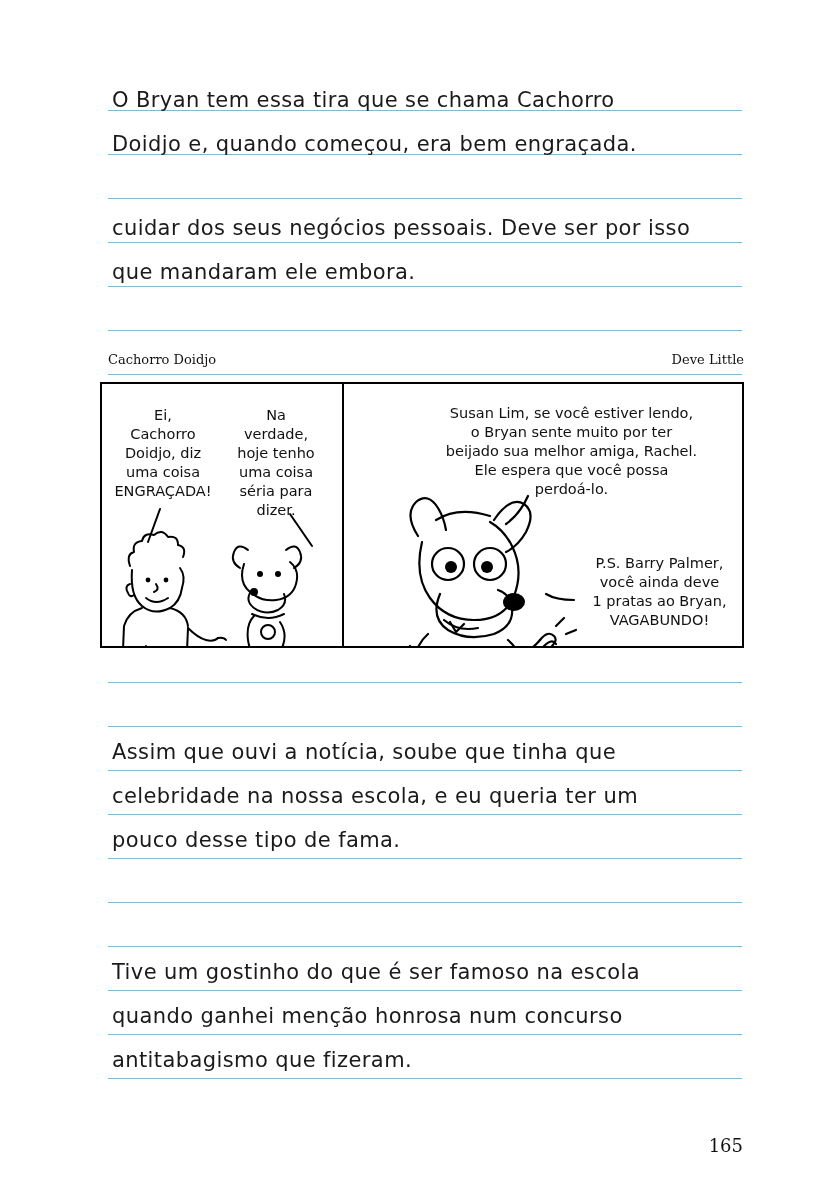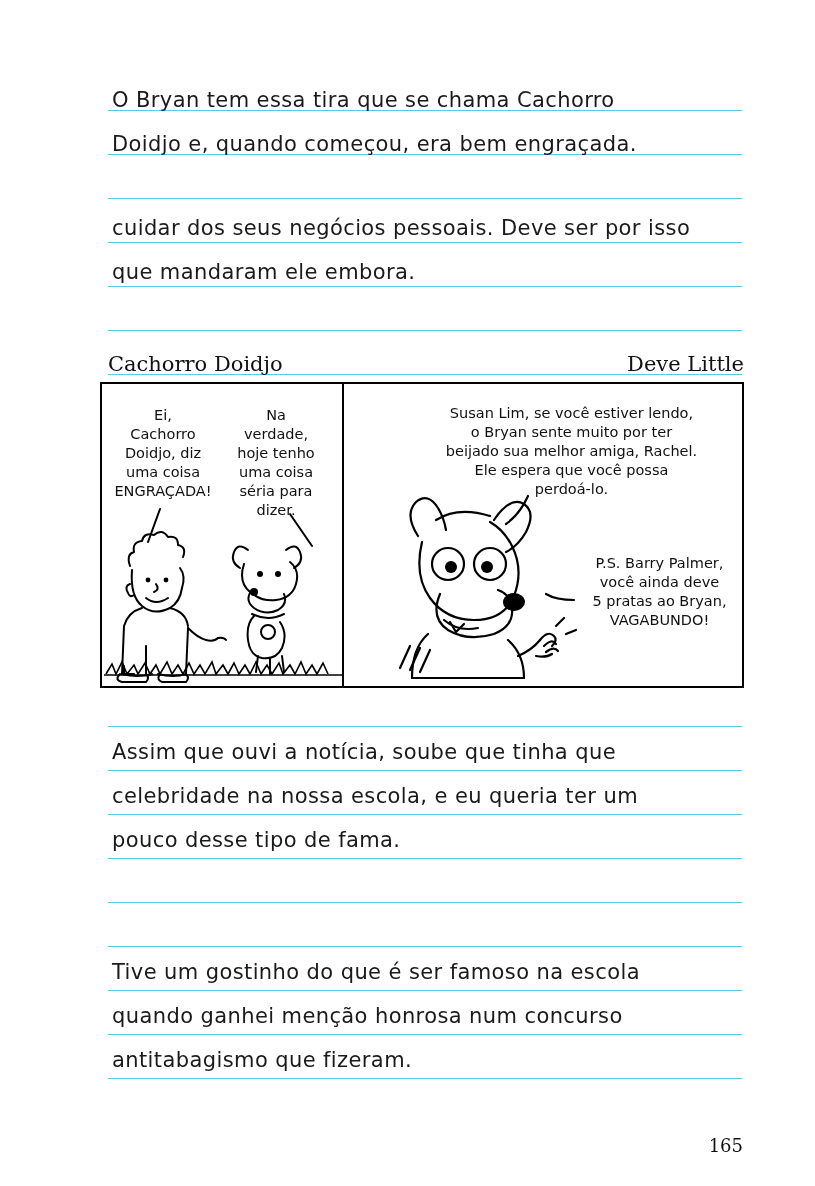--- a/index.html
+++ b/index.html
@@ -51,31 +51,31 @@
   #comic {
     position: absolute;
     left: 100px;
     top: 352px;
     width: 644px;
   }
   .comic-credits {
     position: relative;
     height: 30px;
     font-family: "DejaVu Serif", serif;
-    font-size: 21px;
+    font-size: 13px;
     color: #111;
   }
   .comic-credits .left { position: absolute; left: 8px; top: 0; }
   .comic-credits .right { position: absolute; right: 0; top: 0; }
 
   .panels {
     position: relative;
     display: flex;
     border: 2px solid #000;
-    height: 306px;
+    height: 266px;
     box-sizing: border-box;
     background: #fff;
   }
   .panel {
     position: relative;
     box-sizing: border-box;
     overflow: hidden;
   }
   .panel.p1 { width: 256px; border-right: 2px solid #000; }
   .panel.p2 { width: 384px; margin-left: 34px; }
@@ -229,21 +229,21 @@
     <div class="panel p2">
 
       <div class="bubble-text" style="left:28px; top:20px; width:330px; white-space:pre-line;">Susan Lim, se você estiver lendo,
 o Bryan sente muito por ter
 beijado sua melhor amiga, Rachel.
 Ele espera que você possa
 perdoá-lo.</div>
 
       <div class="bubble-text" style="left:196px; top:170px; width:170px; white-space:pre-line;">P.S. Barry Palmer,
 você ainda deve
-5 pratas ao Bryan,
+1 pratas ao Bryan,
 VAGABUNDO!</div>
 
       <svg width="384" height="306" viewBox="0 0 384 306" style="position:absolute; left:0; top:0;">
         <g fill="none" stroke="#000" stroke-width="2.2" stroke-linecap="round" stroke-linejoin="round">
 
           <path d="M150 112 q-8 18 -22 28"></path>
 
           <path d="M196 216 q-18 0 -28 -6"></path>
 
           <path d="M40 152 q-14 -22 -2 -34 q12 -10 22 6 q6 10 8 22"></path>

